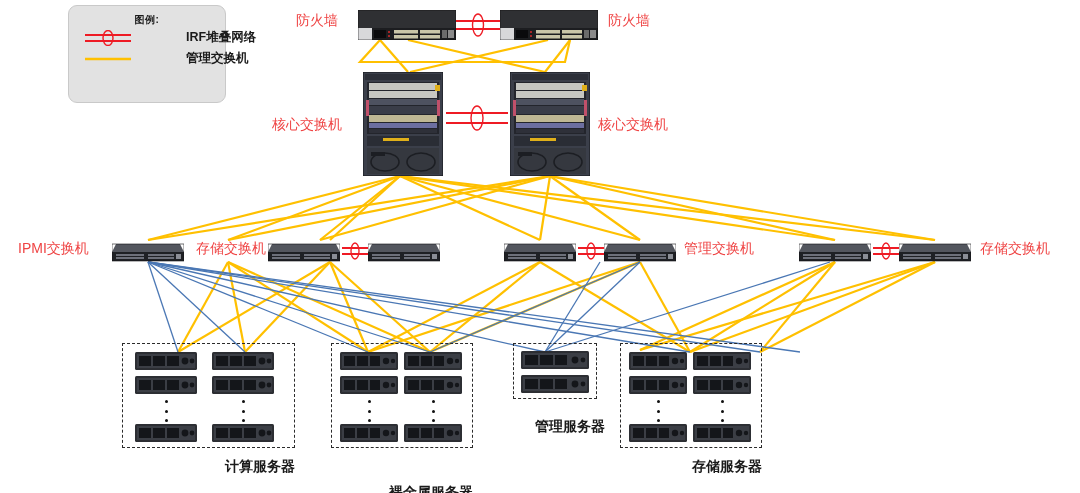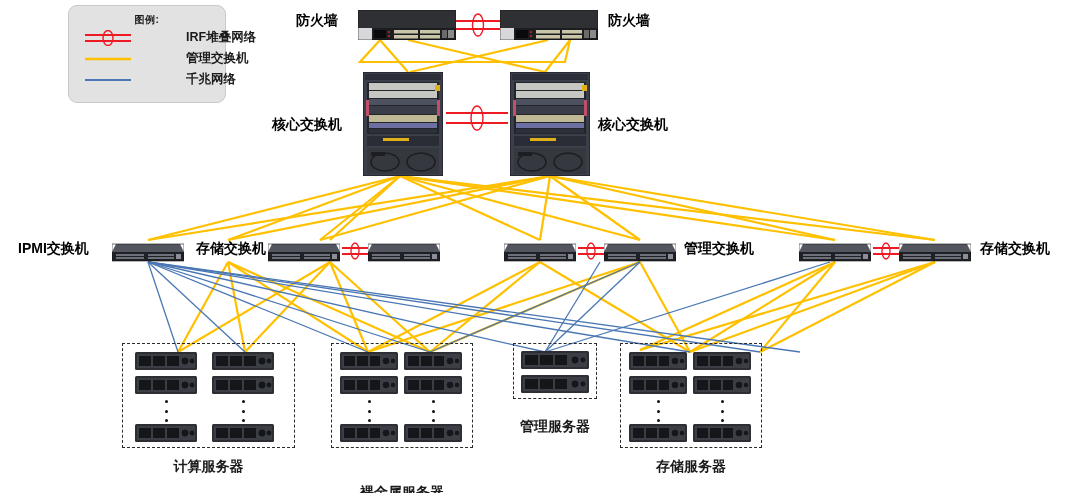--- a/index.html
+++ b/index.html
@@ -62,31 +62,31 @@
     font-size: 12.5px;
     color: #1b1b1b;
     font-weight: bold;
     white-space: nowrap;
   }
 
   
   .dev-label {
     position: absolute;
     font-size: 14px;
-    font-weight: bold;
-    color: #000000;
+    font-weight: normal;
+    color: #ef4444;
     white-space: nowrap;
   }
   .grp-label {
     position: absolute;
     font-size: 14px;
     font-weight: bold;
     color: #1b1b1b;
     white-space: nowrap;
-    text-align: center;
+    text-align: right;
   }
 
   
   .device {
     position: absolute;
   }
   .rack1u {
     width: 100%;
     height: 100%;
     position: relative;
@@ -213,28 +213,20 @@
 
     <div class="legend-row">
       <span class="legend-sample">
         <svg width="46" height="16" viewBox="0 0 46 16">
           <line x1="0" y1="8" x2="46" y2="8" stroke="#ffc000" stroke-width="2.4"></line>
         </svg>
       </span>
       <span class="legend-label">管理交换机</span>
     </div>
 
-    <div class="legend-row">
-      <span class="legend-sample">
-        <svg width="46" height="16" viewBox="0 0 46 16">
-          <line x1="0" y1="8" x2="46" y2="8" stroke="#4a77b4" stroke-width="1.8"></line>
-        </svg>
-      </span>
-      <span class="legend-label">千兆网络</span>
-    </div>
   </div>
 
   <div class="dev-label" style="left:296px; top:12px;">防火墙</div>
   <div class="dev-label" style="left:608px; top:12px;">防火墙</div>
 
   <div class="device" style="left:358px; top:10px; width:98px; height:30px;">
     <svg class="rack1u" viewBox="0 0 98 30" preserveAspectRatio="none">
       <rect x="0" y="0" width="98" height="18" fill="#2f3033"></rect>
       <rect x="0" y="18" width="98" height="12" fill="#e7e7e9"></rect>
       <rect x="0" y="18" width="98" height="12" fill="#1c1d20"></rect>

